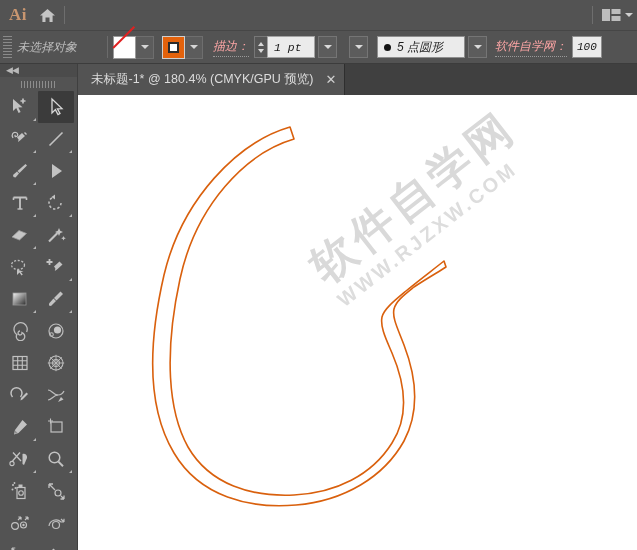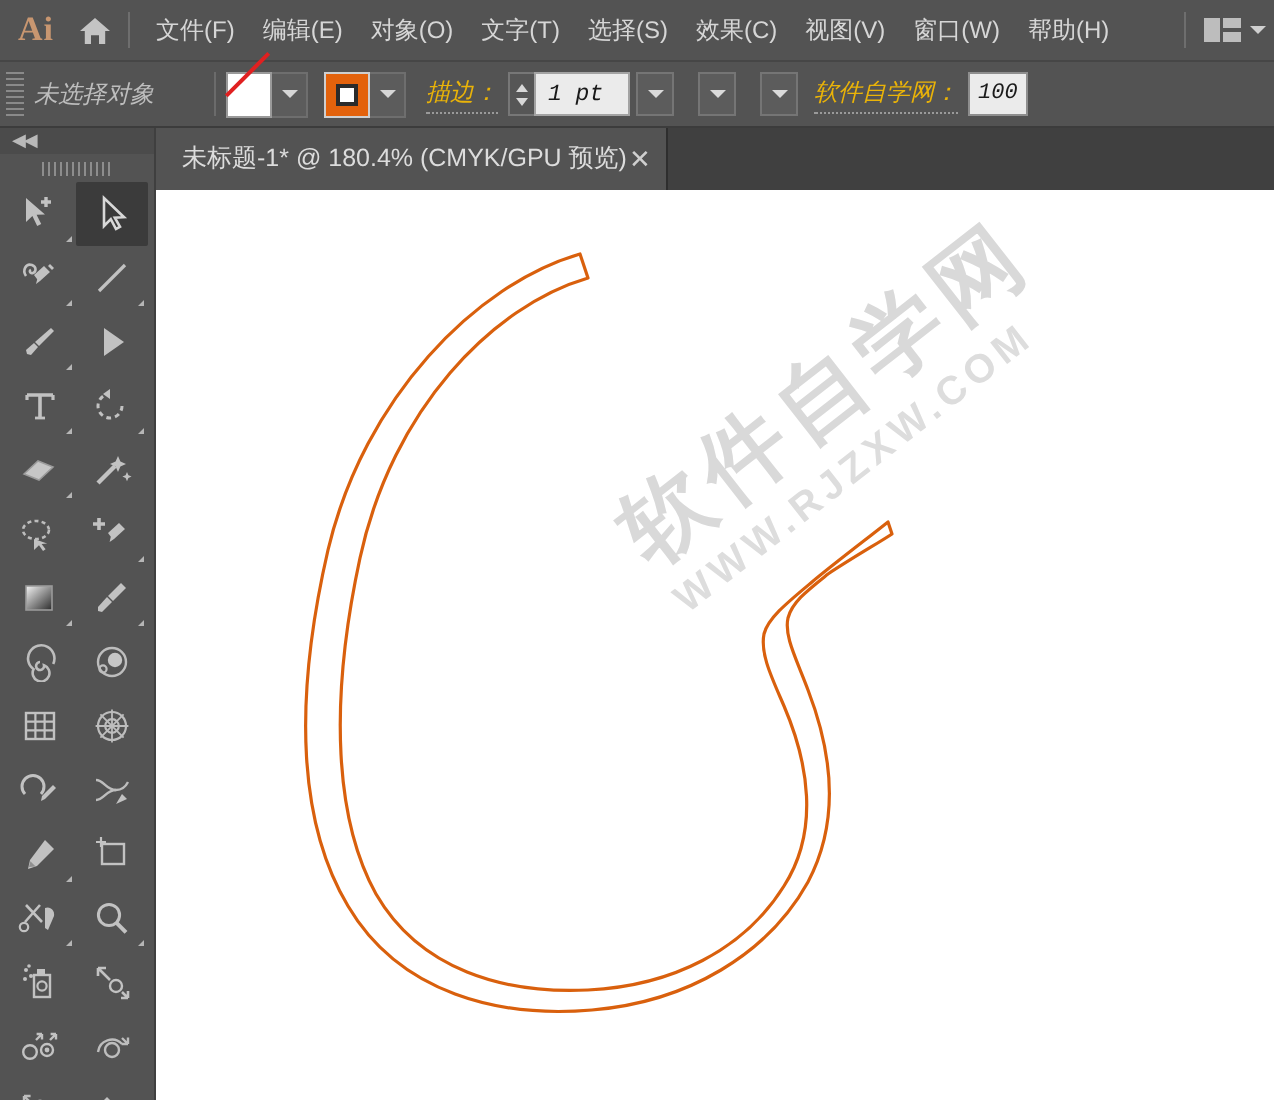--- a/index.html
+++ b/index.html
@@ -79,21 +79,21 @@
   .mini-drop {
     width: 18px; height: 23px; background: #5c5c5c; border: 1px solid #6e6e6e;
     border-left: none; display: flex; align-items: center; justify-content: center;
   }
   .mini-drop .chev {
     width: 0; height: 0; border-left: 4px solid transparent;
     border-right: 4px solid transparent; border-top: 4px solid #d6d6d6;
   }
 
   .field-label {
-    color: #eab308; font-size: 12px;
+    color: #fca5a5; font-size: 12px;
     border-bottom: 1px dotted #9a9a9a; padding-bottom: 1px; margin-right: 5px;
     white-space: nowrap;
   }
   .stepper {
     width: 13px; height: 22px; background: #565656; border: 1px solid #777;
     border-right: none; display: flex; flex-direction: column;
     align-items: center; justify-content: center; gap: 3px;
   }
   .stepper .up {
     width: 0; height: 0; border-left: 3.5px solid transparent;
@@ -131,21 +131,21 @@
   }
 
   
   .tabstrip {
     position: absolute; left: 78px; top: 64px; width: 559px; height: 31px;
     background: #404040;
   }
   .doc-tab {
     position: absolute; left: 0; top: 0; height: 31px;
     background: #535353; border-right: 1px solid #2e2e2e;
-    display: flex; align-items: center; padding: 0 8px 0 13px; gap: 1px;
+    display: flex; align-items: center; padding: 0 8px 0 13px; gap: 12px;
   }
   .doc-tab-title { color: #dcdcdc; font-size: 12.5px; white-space: nowrap; }
   .tab-close { color: #cfcfcf; font-size: 13px; line-height: 1; font-weight: bold; }
 
   
   .tab-left-fill {
     position: absolute; left: 60px; top: 64px; width: 18px; height: 31px;
     background: #404040;
   }
 
@@ -217,31 +217,20 @@
 <div id="app">
 
   <div class="menubar">
     <div class="ai-logo">Ai</div>
     <div class="home-icon">
       <svg width="17" height="15" viewBox="0 0 17 15">
         <path d="M8.5 1 L16 7.5 L13.6 7.5 L13.6 14 L10.5 14 L10.5 9.6 L6.5 9.6 L6.5 14 L3.4 14 L3.4 7.5 L1 7.5 Z" fill="#c4c4c4"></path>
       </svg>
     </div>
     <div class="menu-sep"></div>
-    <div class="menu-items">
-      <div class="menu-item">文件(F)</div>
-      <div class="menu-item">编辑(E)</div>
-      <div class="menu-item">对象(O)</div>
-      <div class="menu-item">文字(T)</div>
-      <div class="menu-item">选择(S)</div>
-      <div class="menu-item">效果(C)</div>
-      <div class="menu-item">视图(V)</div>
-      <div class="menu-item">窗口(W)</div>
-      <div class="menu-item">帮助(H)</div>
-    </div>
     <div class="menubar-right">
       <div class="menu-sep"></div>
       <div class="ws-switch">
         <svg width="20" height="14" viewBox="0 0 20 14">
           <rect x="0" y="1" width="8" height="12" fill="#bdbdbd"></rect>
           <rect x="9.5" y="1" width="9" height="5" fill="#bdbdbd"></rect>
           <rect x="9.5" y="8" width="9" height="5" fill="#bdbdbd"></rect>
         </svg>
       </div>
       <div class="chev-dn"></div>
@@ -279,20 +268,24 @@
     <div class="dropbtn">
         <div class="chev"></div>
       </div>
 
     <div style="width:9px"></div>
     <div class="dropbtn">
         <div class="chev"></div>
       </div>
 
     <div style="width:9px"></div>
+    <div class="combofield" style="width:88px">
+      <div class="dot-round"></div>
+      <span>5 点圆形</span>
+    </div>
     <div class="dropbtn">
         <div class="chev"></div>
       </div>
 
     <div style="width:8px"></div>
     <div class="field-label">软件自学网：</div>
     <div class="opacity-field">100</div>
   </div>
 
   <div class="tab-left-fill"></div>

